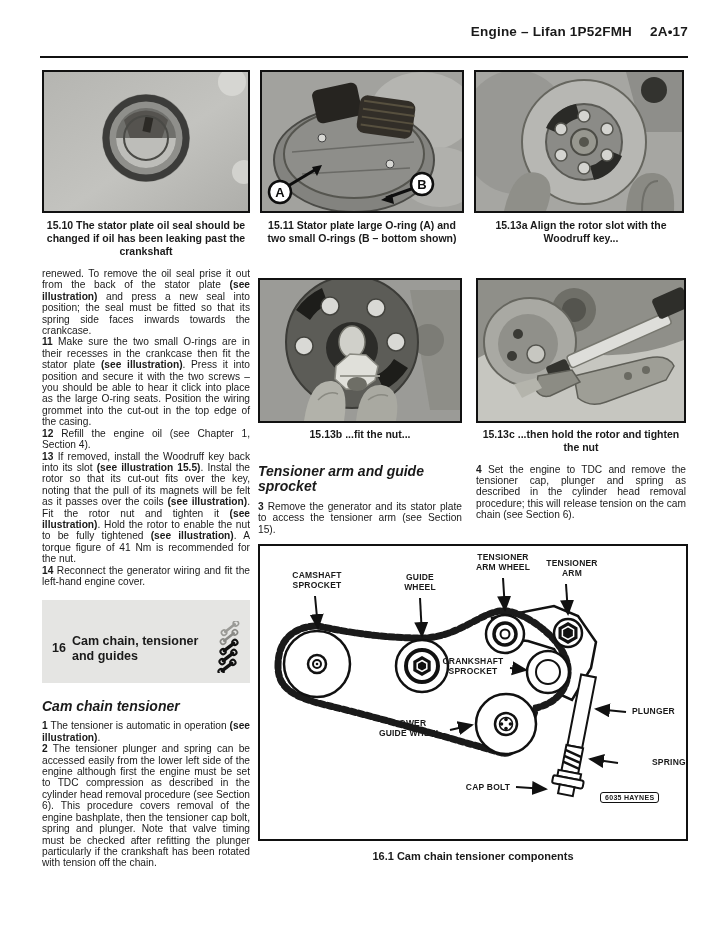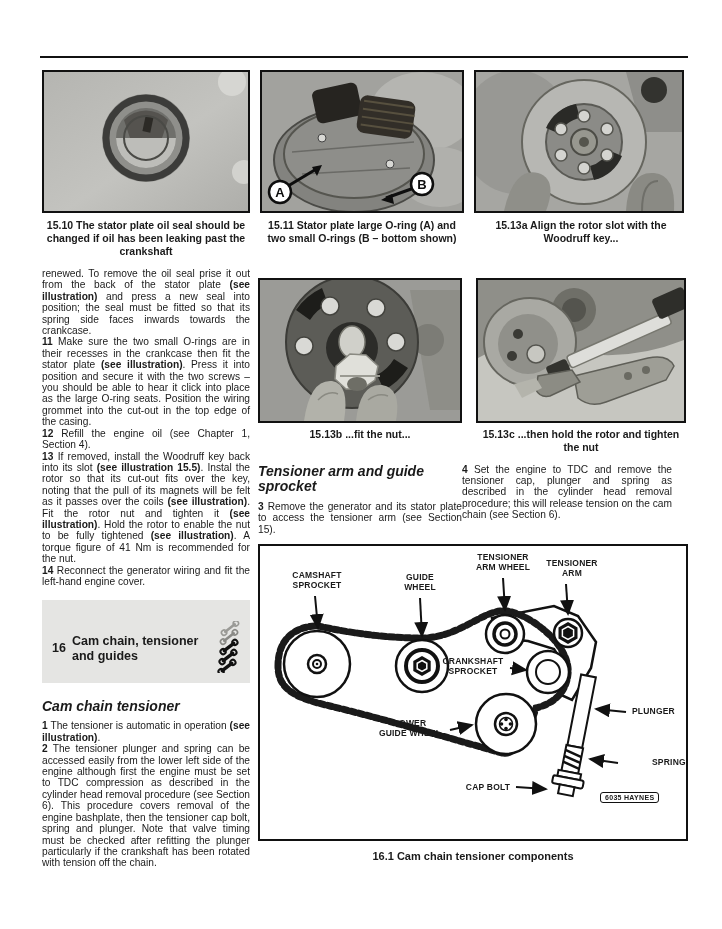--- a/index.html
+++ b/index.html
@@ -16,21 +16,21 @@
   .fig{display:flex;flex-direction:column;}
   .ph{border:2px solid #111;background:#a9a9a5;position:relative;overflow:hidden;}
   .cap{font-size:10.5px;font-weight:bold;text-align:center;line-height:1.22;margin-top:6px;}
   
   .leftcol{position:absolute;top:268px;left:42px;width:208px;font-size:10.2px;line-height:11.4px;text-align:justify;}
   .leftcol p{margin:0;}
   .rightarea{position:absolute;top:278px;left:258px;width:430px;}
   .prow2{display:flex;gap:14px;}
   .caps2{display:flex;gap:14px;margin-top:5px;}
   .caps2 .cap{margin-top:0;}
-  .textrow{display:flex;margin-top:10px;}
+  .textrow{display:flex;gap:14px;margin-top:10px;}
   .midcol{width:204px;font-size:10.2px;line-height:11.4px;text-align:justify;}
   .rcol{width:210px;font-size:10.2px;line-height:11.4px;text-align:justify;}
   .midcol p,.rcol p{margin:0;}
   .subhead{font-size:14px;font-weight:bold;font-style:italic;line-height:1.12;margin:0 0 6px 0;text-align:left;}
   
   .secbox{margin-top:13px;background:#e5e5e3;display:flex;align-items:center;padding:21px 8px 7px 10px;min-height:38px;}
   .secbox .num{font-weight:bold;font-size:12.5px;width:20px;flex:0 0 20px;}
   .secbox .ttl{font-weight:bold;font-size:12.5px;line-height:1.2;flex:1;text-align:left;}
   .secbox .spanners{flex:0 0 26px;}
   .camhead{margin-top:16px;margin-bottom:6px;}
@@ -39,20 +39,24 @@
   .dlabel{position:absolute;font-size:8.5px;font-weight:bold;line-height:1.18;white-space:pre-line;text-align:center;transform:translateX(-50%);letter-spacing:.2px;}
   .dlabel.la{transform:none;text-align:left;}
   .badge{position:absolute;border:1px solid #111;border-radius:3px;font-size:7px;font-weight:bold;padding:1px 4px;letter-spacing:.3px;}
   .dcap{font-size:11px;font-weight:bold;text-align:center;margin-top:9px;}
 </style>
 </head>
 <body>
 
 <div class="page">
 
+  <div class="hdr">
+    <span>Engine – Lifan 1P52FMH</span>
+    <span class="pg">2A•17</span>
+  </div>
   <div class="hrule"></div>
 
   <div class="prow1">
     <figure class="fig" style="margin:0;width:208px;">
       <div class="ph" style="width:204px;height:139px;">
         <svg width="204" height="139">
           <defs>
             <linearGradient id="pl1" x1="0" y1="0" x2="1" y2="1">
               <stop offset="0" stop-color="#b5b5b1"></stop>
                 <stop offset=".55" stop-color="#c3c3bf"></stop>

